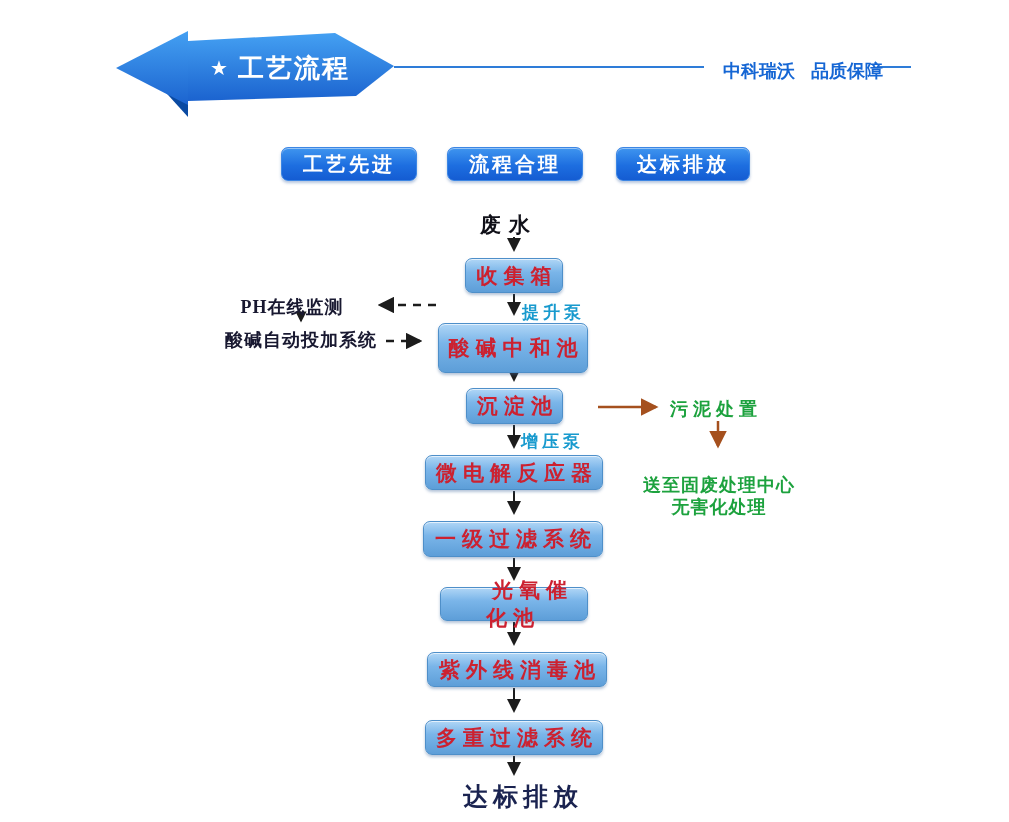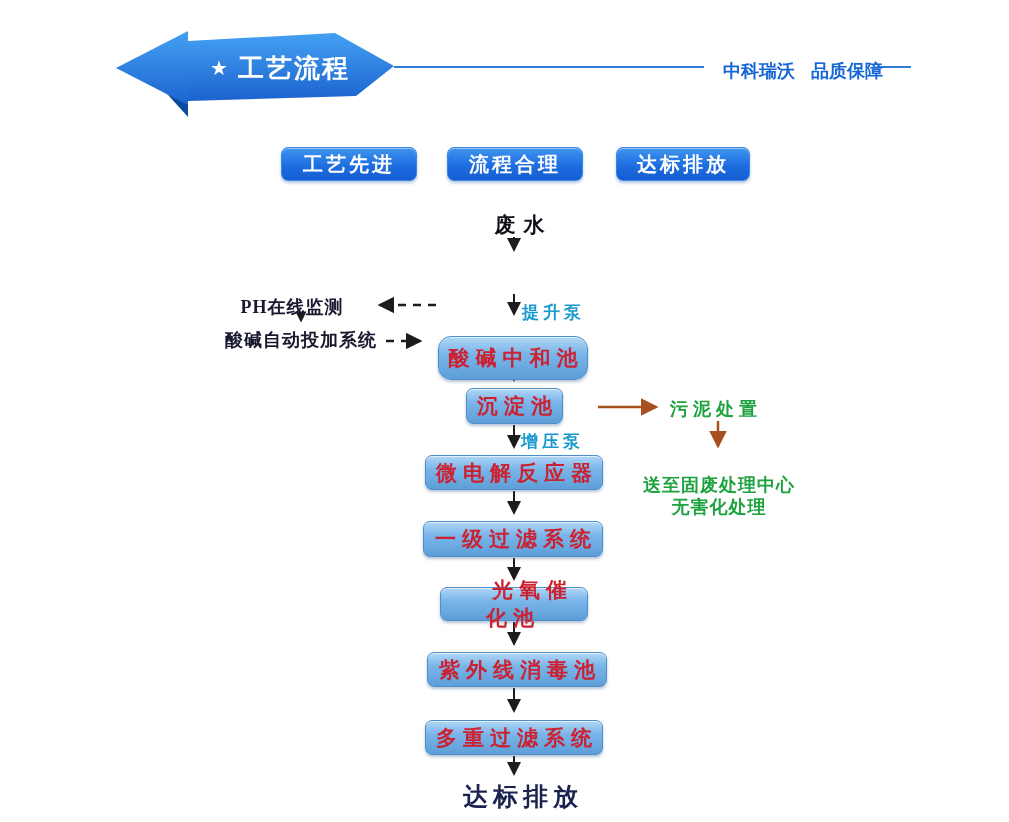--- a/index.html
+++ b/index.html
@@ -29,30 +29,30 @@
   .badge2{left:447px;top:147px;width:136px;}
   .badge3{left:616px;top:147px;width:134px;}
 
   
   .fbox{display:flex;align-items:center;justify-content:center;color:#cc2130;font-size:21px;
         letter-spacing:6px;text-indent:6px;border-radius:7px;box-sizing:border-box;
         background:linear-gradient(180deg,#b0d6f6 0%,#7ab5e9 40%,#5d9ed8 100%);
         border:1px solid #4e8fc9;
         box-shadow:inset 0 1px 0 rgba(255,255,255,.65), 0 2px 3px rgba(70,110,160,.40);}
   .b0{left:465px;top:258px;width:98px;height:35px;}
-  .b1{left:438px;top:336px;width:150px;height:44px;border-radius:13px;}
+  .b1{left:438px;top:323px;width:150px;height:50px;}
   .b2{left:466px;top:388px;width:97px;height:36px;}
   .b3{left:425px;top:455px;width:178px;height:35px;}
   .b4{left:423px;top:521px;width:180px;height:36px;}
   .b5{left:440px;top:587px;width:148px;height:34px;padding-left:45px;}
   .b6{left:427px;top:652px;width:180px;height:35px;}
   .b7{left:425px;top:720px;width:178px;height:35px;}
 
   
-  .source{left:472px;top:211px;width:95px;text-align:center;color:#101018;font-size:21px;letter-spacing:8px;text-indent:8px;}
+  .source{left:472px;top:211px;width:95px;text-align:left;color:#101018;font-size:21px;letter-spacing:8px;text-indent:8px;}
   .pump{color:#189ace;font-size:17px;letter-spacing:4px;white-space:nowrap;}
   .pump1{left:522px;top:301px;}
   .pump2{left:521px;top:430px;}
   .side-dark{color:#181830;font-size:18px;white-space:nowrap;text-align:center;letter-spacing:1px;}
   .ph{left:228px;top:295px;width:128px;}
   .dosing{left:216px;top:328px;width:170px;}
   .sludge{left:670px;top:397px;width:105px;color:#1da23e;font-size:18px;letter-spacing:5px;white-space:nowrap;}
   .dispose{left:628px;top:455px;width:182px;text-align:center;color:#1da23e;font-size:18px;
            line-height:22px;letter-spacing:1px;margin-top:19px;}
   .outcome{left:448px;top:780px;width:145px;text-align:center;color:#1a2350;font-size:25px;
@@ -118,20 +118,21 @@
     <span>中科瑞沃</span>
     <span>品质保障</span>
   </div>
 
   <div class="abs badge badge1 sans">工艺先进</div>
   <div class="abs badge badge2 sans">流程合理</div>
   <div class="abs badge badge3 sans">达标排放</div>
 
   <div class="abs source cn">废水</div>
 
+  <div class="abs fbox b0 cn">收集箱</div>
   <div class="abs fbox b1 cn">酸碱中和池</div>
   <div class="abs fbox b3 cn">微电解反应器</div>
   <div class="abs fbox b2 cn">沉淀池</div>
   <div class="abs fbox b4 cn">一级过滤系统</div>
   <div class="abs fbox b5 cn">光氧催化池</div>
   <div class="abs fbox b6 cn">紫外线消毒池</div>
   <div class="abs fbox b7 cn">多重过滤系统</div>
 
   <div class="abs pump pump1 cn">提升泵</div>
   <div class="abs pump pump2 cn">增压泵</div>

